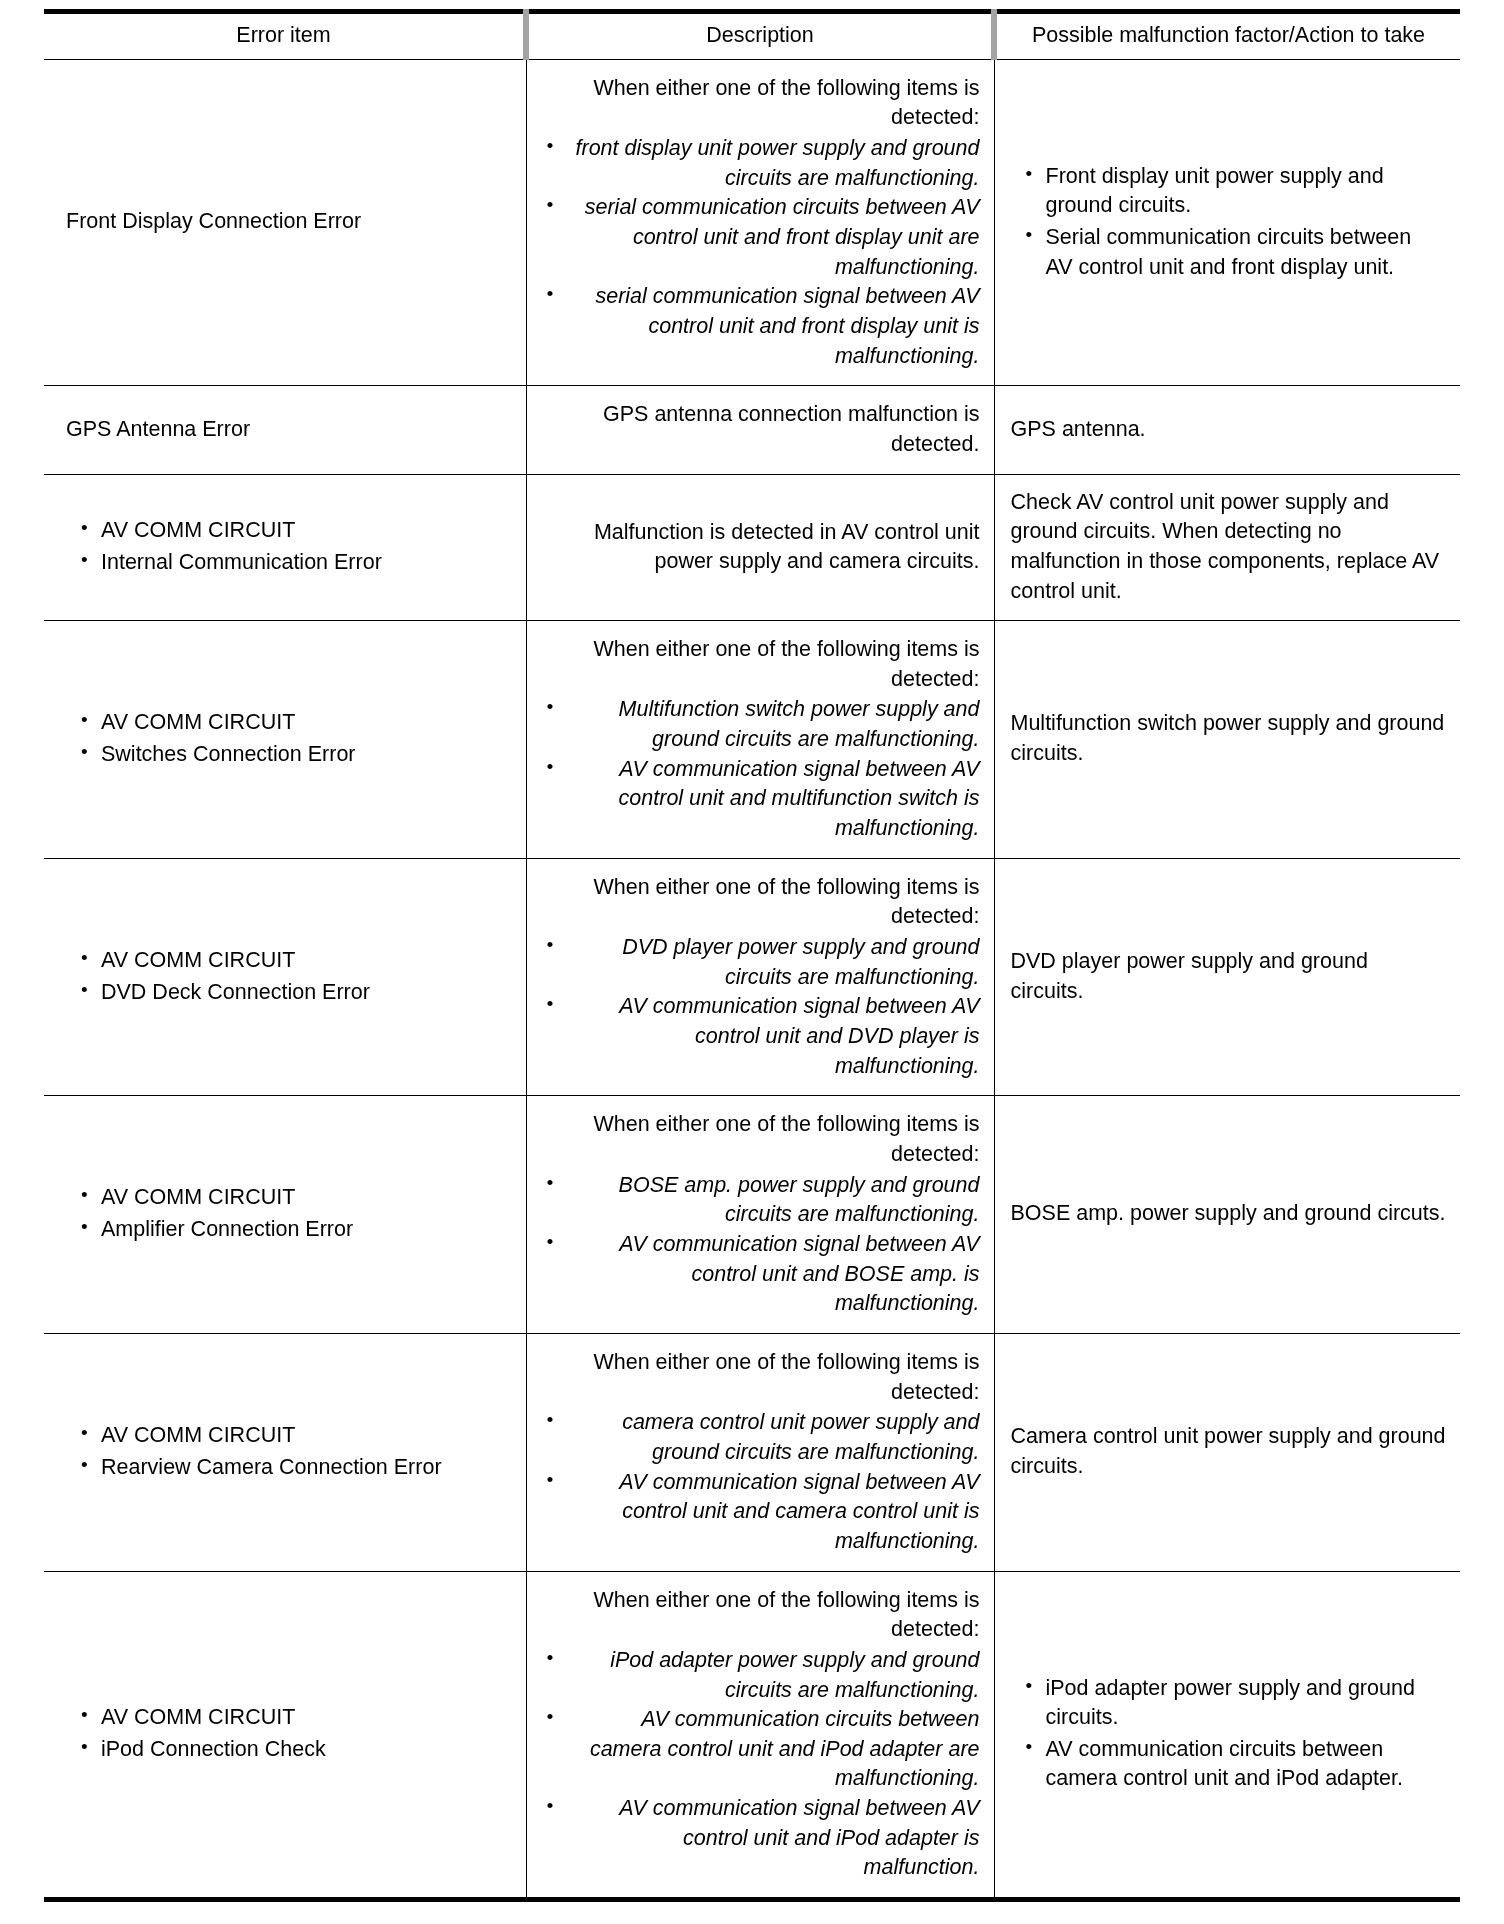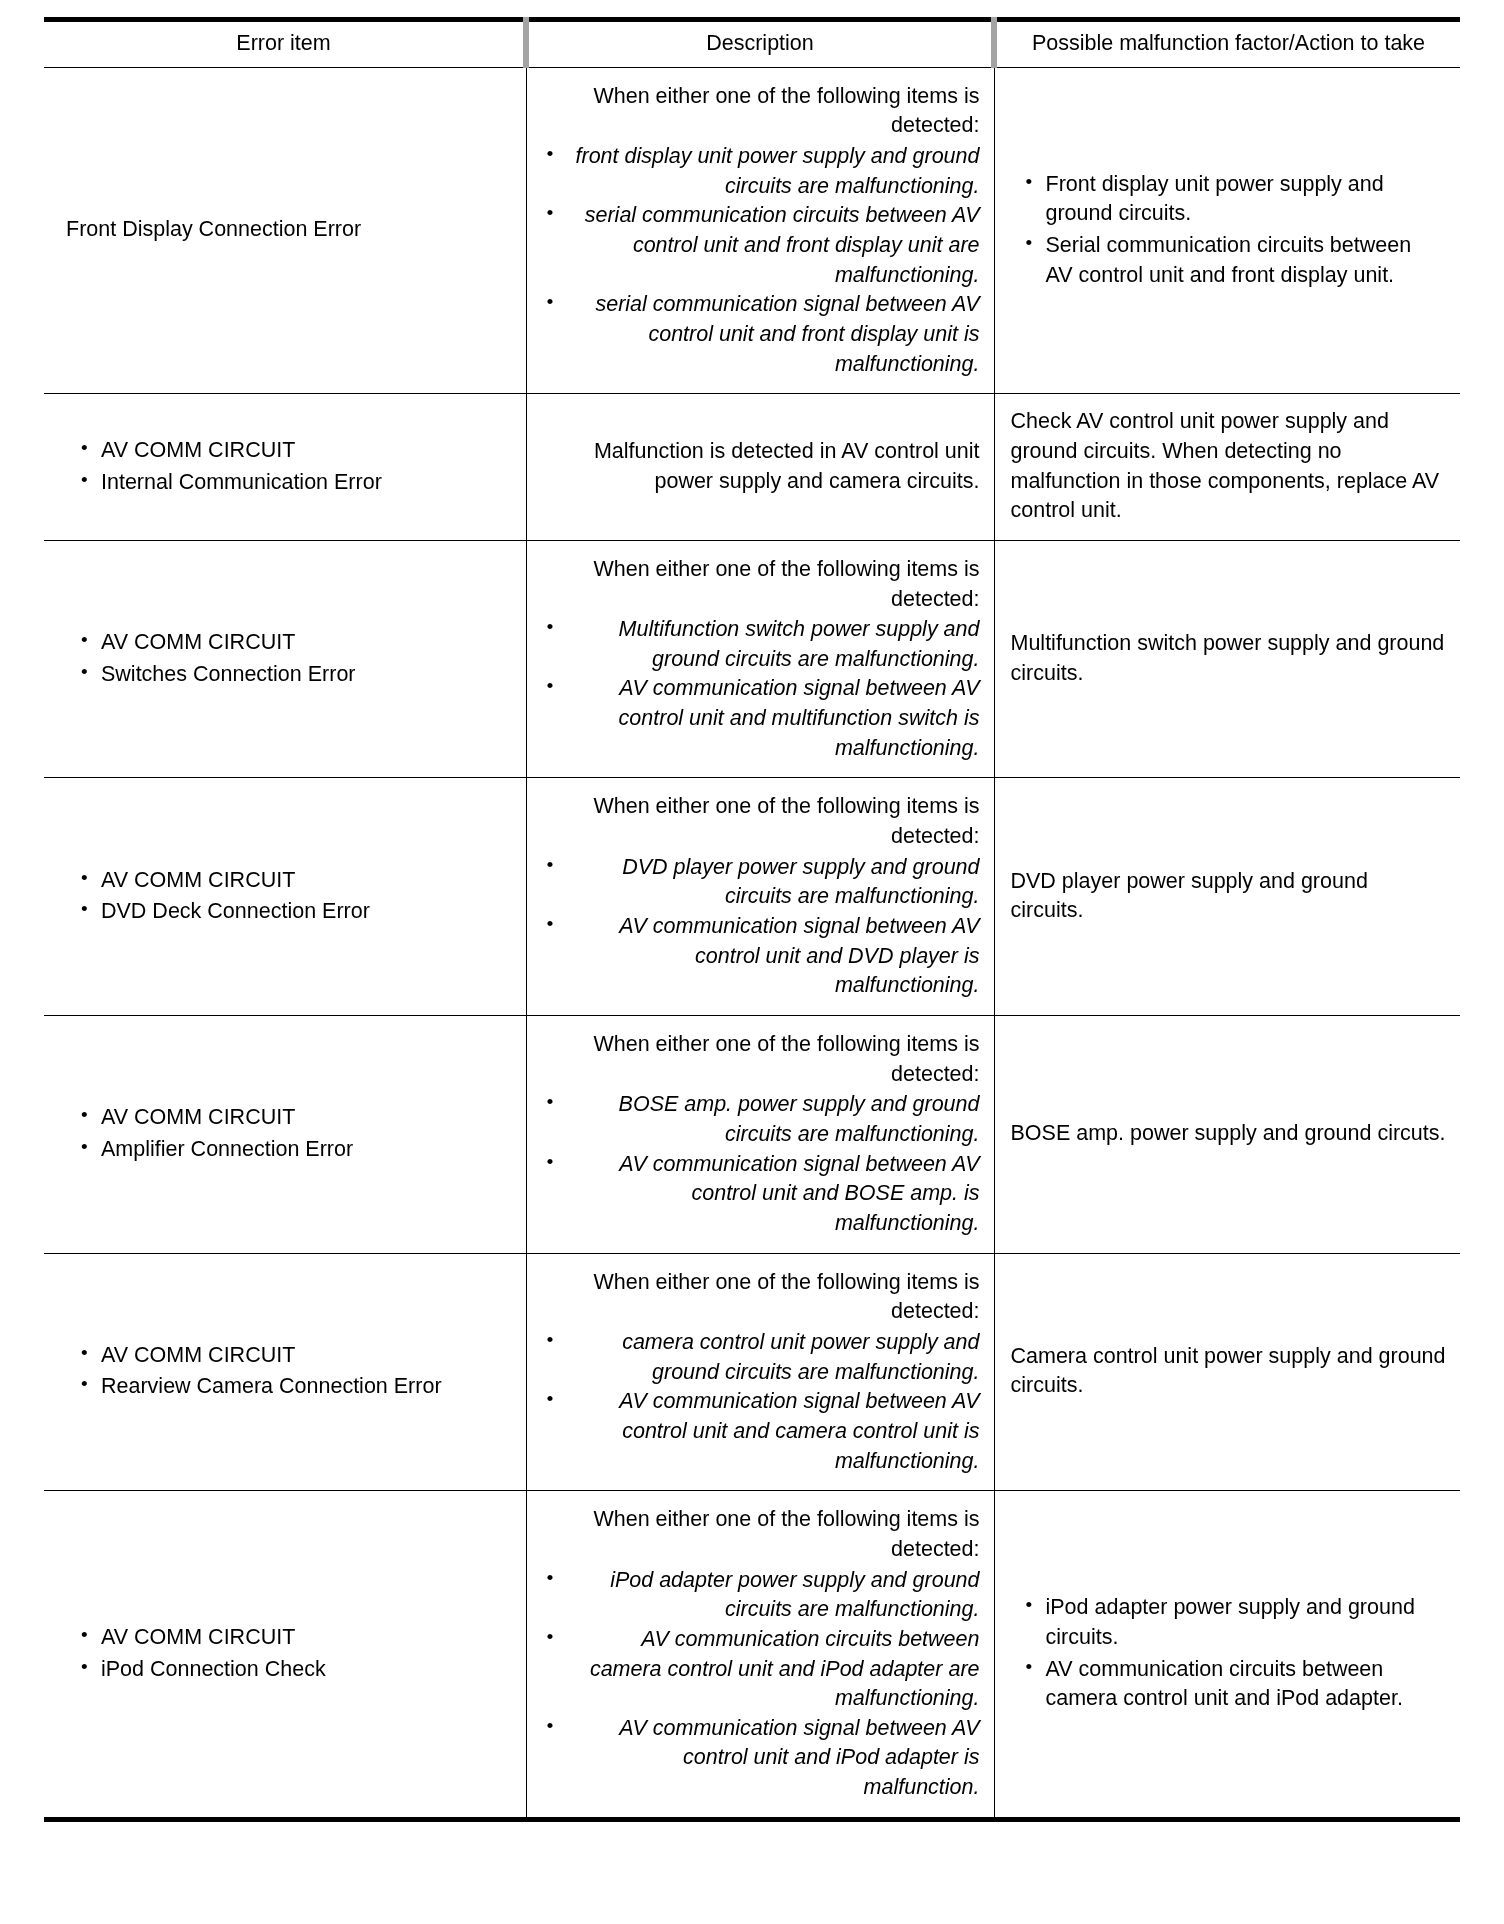--- a/index.html
+++ b/index.html
@@ -13,21 +13,21 @@
     font-family: "Liberation Sans", sans-serif;
     color: #000000;
     -webkit-font-smoothing: none;
   }
   #page {
     position: relative;
     width: 1504px;
     height: 1924px;
     background: #ffffff;
     box-sizing: border-box;
-    padding: 17px 44px 0 44px;
+    padding: 9px 44px 0 44px;
   }
   table.dtc-table {
     width: 1416px;
     border-collapse: collapse;
     table-layout: fixed;
     margin: 0;
     font-size: 21.5px;
     line-height: 1.38;
   }
   table.dtc-table col.c-item   { width: 482px; }
@@ -137,20 +137,31 @@
           </td>
           <td class="col-factor">
             <ul class="bullets">
               <li>Front display unit power supply and ground circuits.</li>
               <li>Serial communication circuits between AV control unit and front display unit.</li>
             </ul>
           </td>
         </tr>
         <tr>
           <td class="col-item">
+            <span class="cell-plain">GPS Antenna Error</span>
+          </td>
+          <td class="col-desc desc-mid">
+            <span class="cell-plain">GPS antenna connection malfunction is detected.</span>
+          </td>
+          <td class="col-factor">
+            <span class="cell-plain">GPS antenna.</span>
+          </td>
+        </tr>
+        <tr>
+          <td class="col-item">
             <ul class="bullets">
               <li>AV COMM CIRCUIT</li>
               <li>Internal Communication Error</li>
             </ul>
           </td>
           <td class="col-desc desc-mid">
             <span class="cell-plain">Malfunction is detected in AV control unit power supply and camera circuits.</span>
           </td>
           <td class="col-factor">
             <span class="cell-plain">Check AV control unit power supply and ground circuits. When detecting no malfunction in those components, replace AV control unit.</span>

